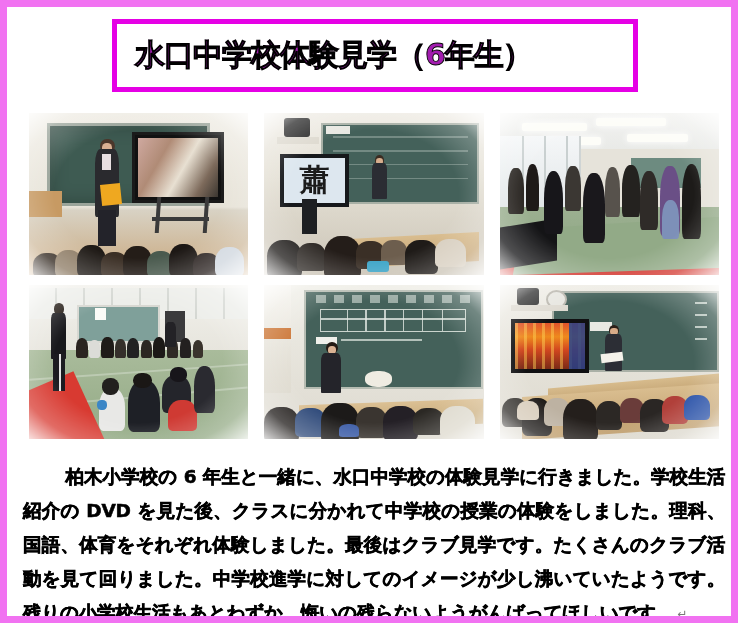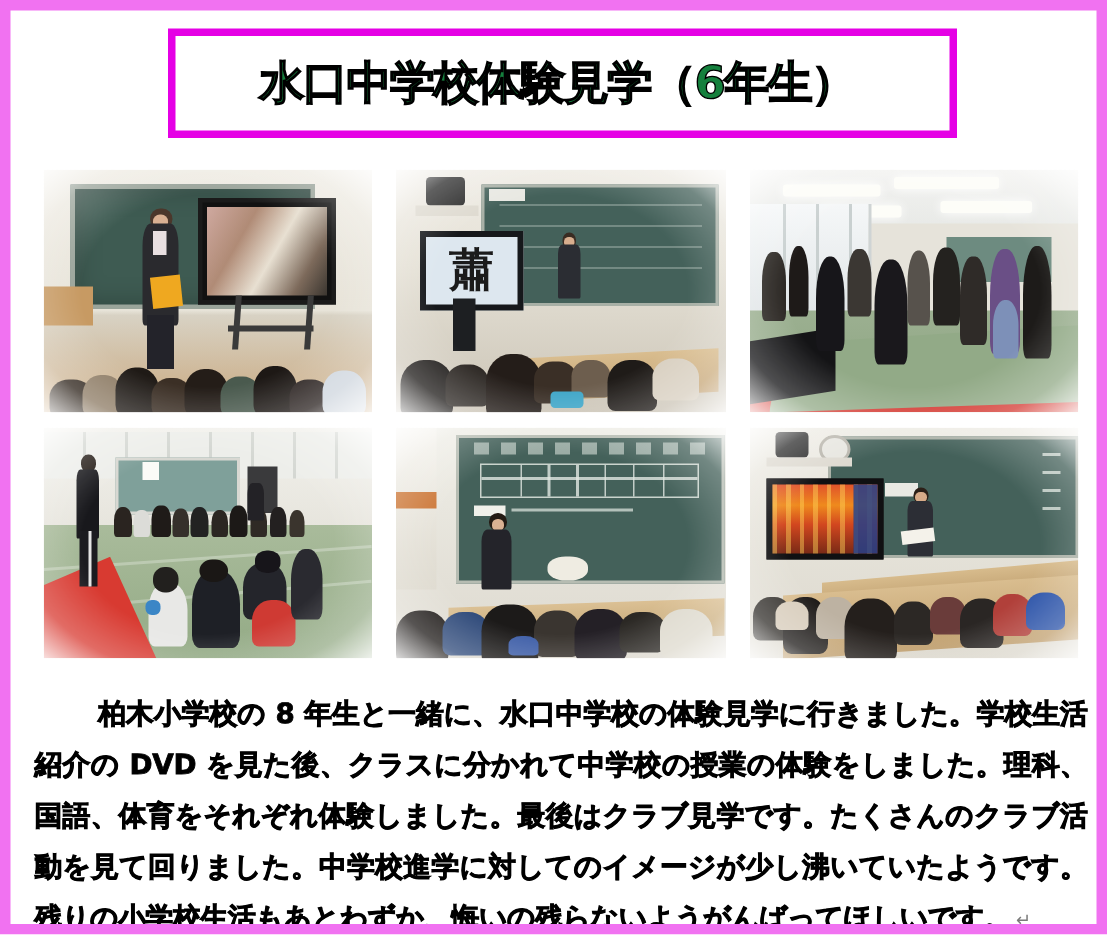--- a/index.html
+++ b/index.html
@@ -33,24 +33,23 @@
     background: #ffffff;
     display: flex;
     align-items: center;
     justify-content: flex-start;
     padding-left: 18px;
   }
   .title-main {
     font-family: "DejaVu Sans", sans-serif;
     font-size: 30px;
     font-weight: bold;
-    color: #15803d;
+    color: #a21caf;
     letter-spacing: -1px;
     white-space: nowrap;
-    margin-left: 38px;
     -webkit-text-stroke: 0.9px #000;
   }
   .title-date {
     font-family: "DejaVu Sans", sans-serif;
     font-size: 17px;
     font-weight: bold;
     color: #000000;
     margin-left: 22px;
     white-space: nowrap;
     -webkit-text-stroke: 0.6px #000;
@@ -464,15 +463,15 @@
             <div class="q" style="left:74%; bottom:20%; width:12%; height:38%; background:#b1403a;"></div>
             <div class="q" style="left:84%; bottom:26%; width:12%; height:34%; background:#2a52a8;"></div>
             <div class="q" style="left:8%;  bottom:26%; width:10%; height:26%; background:#d8cdbc;"></div>
           </div>
         </div>
       </div>
     </div>
 
   </div>
 
-  <p class="body-text"><span>　柏木小学校の 8 年生と一緒に、水口中学校の体験見学に行きました。学校生活紹介の DVD を見た後、クラスに分かれて中学校の授業の体験をしました。理科、国語、体育をそれぞれ体験しました。最後はクラブ見学です。たくさんのクラブ活動を見て回りました。中学校進学に対してのイメージが少し沸いていたようです。残りの小学校生活もあとわずか、悔いの残らないようがんばってほしいです。</span><span class="pilcrow">↵</span></p>
+  <p class="body-text"><span>　柏木小学校の 6 年生と一緒に、水口中学校の体験見学に行きました。学校生活紹介の DVD を見た後、クラスに分かれて中学校の授業の体験をしました。理科、国語、体育をそれぞれ体験しました。最後はクラブ見学です。たくさんのクラブ活動を見て回りました。中学校進学に対してのイメージが少し沸いていたようです。残りの小学校生活もあとわずか、悔いの残らないようがんばってほしいです。</span><span class="pilcrow">↵</span></p>
 
 </div>
 
 </body></html>

